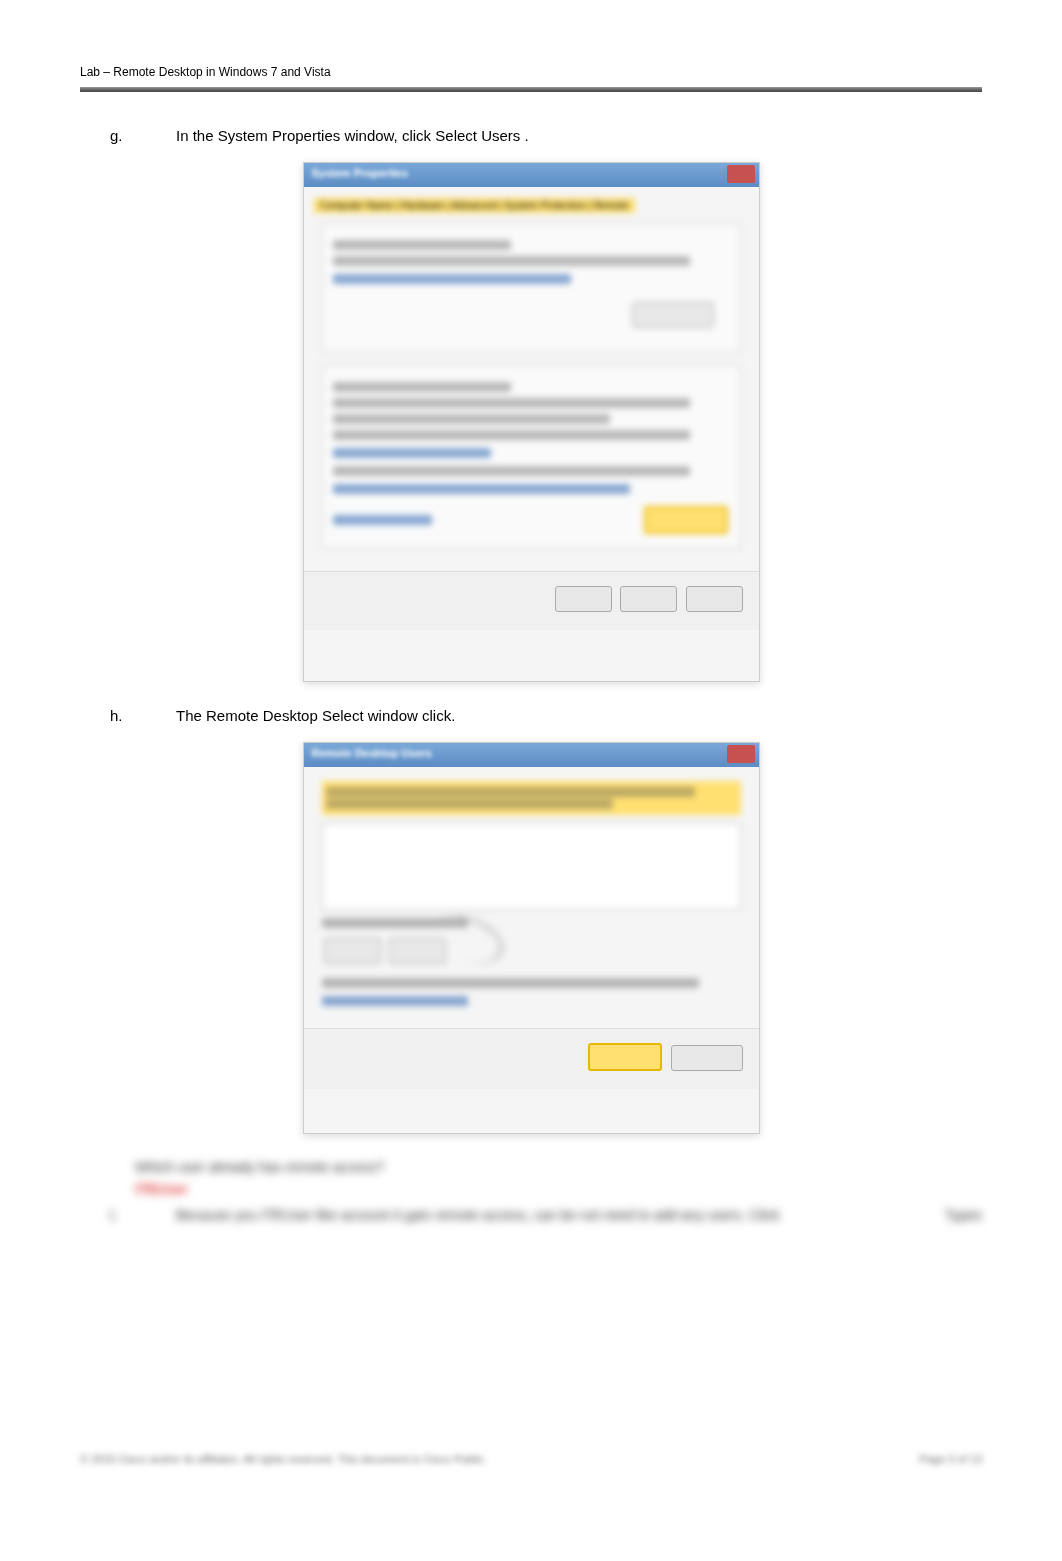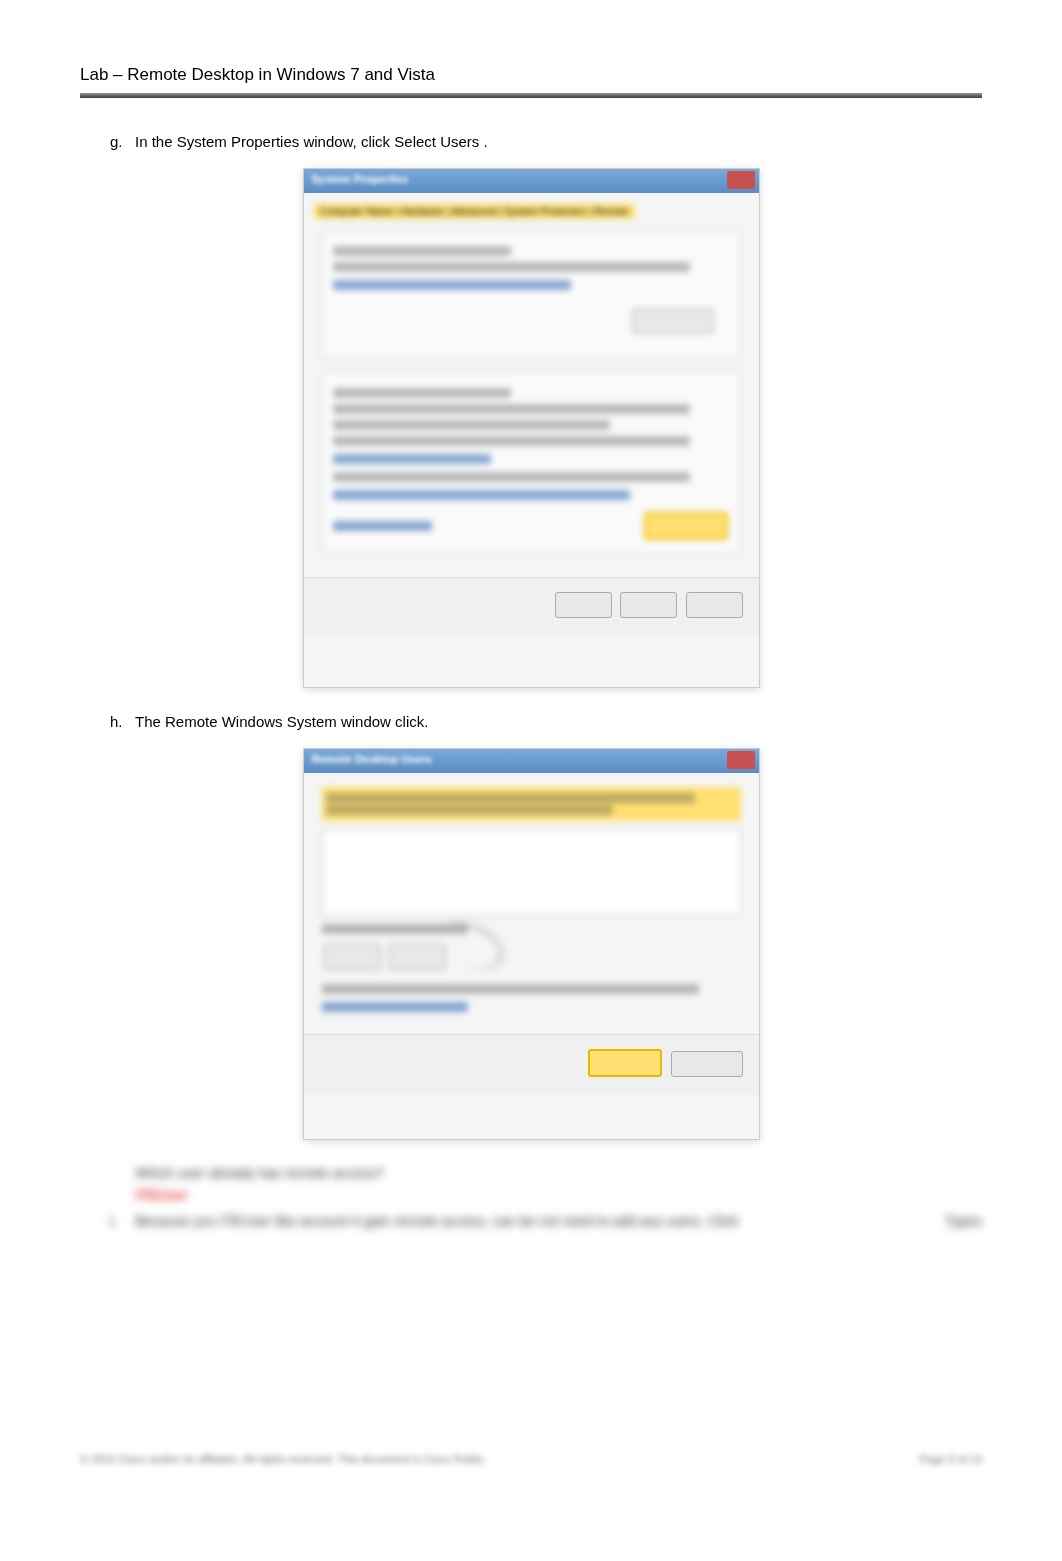--- a/index.html
+++ b/index.html
@@ -8,41 +8,42 @@
       font-family: Arial, sans-serif;
       background: #fff;
       width: 1062px;
     }
     .page {
       padding: 65px 80px 60px 80px;
       position: relative;
       min-height: 1400px;
     }
     .header {
-      font-size: 17px;
+      font-size: 12px;
       color: #000;
       padding-bottom: 8px;
     }
     .header-rule {
       height: 5px;
       background: linear-gradient(to bottom, #999 0%, #666 50%, #444 100%);
       margin-bottom: 35px;
     }
     .step {
       margin-left: 30px;
       margin-bottom: 15px;
       font-size: 15px;
       display: flex;
     }
     .step-letter {
       width: 25px;
       flex-shrink: 0;
     }
     .step-text {
       flex: 1;
+      margin-left: 41px;
     }
     .screenshot-container {
       display: flex;
       justify-content: center;
       margin: 18px 0 25px 0;
     }
     .screenshot {
       border: 1px solid #ccc;
       background: #f5f5f5;
       position: relative;
@@ -251,23 +252,23 @@
         <div class="btn-blur" style="width:55px;"></div>
         <div class="btn-blur" style="width:55px;"></div>
       </div>
     </div>
   </div>
 
   <div class="step">
     <div class="step-letter">h.</div>
     <div class="step-text">
       <span>The </span>
-      <span>Remote Windows</span>
+      <span>Remote Desktop</span>
       <span> </span>
-      <span>System</span>
+      <span>Select</span>
       <span> window click.</span>
     </div>
   </div>
 
   <div class="screenshot-container">
     <div class="screenshot screenshot-2">
       <div class="titlebar">
         <div class="titlebar-text">Remote Desktop Users</div>
         <div class="close-btn"></div>
       </div>

